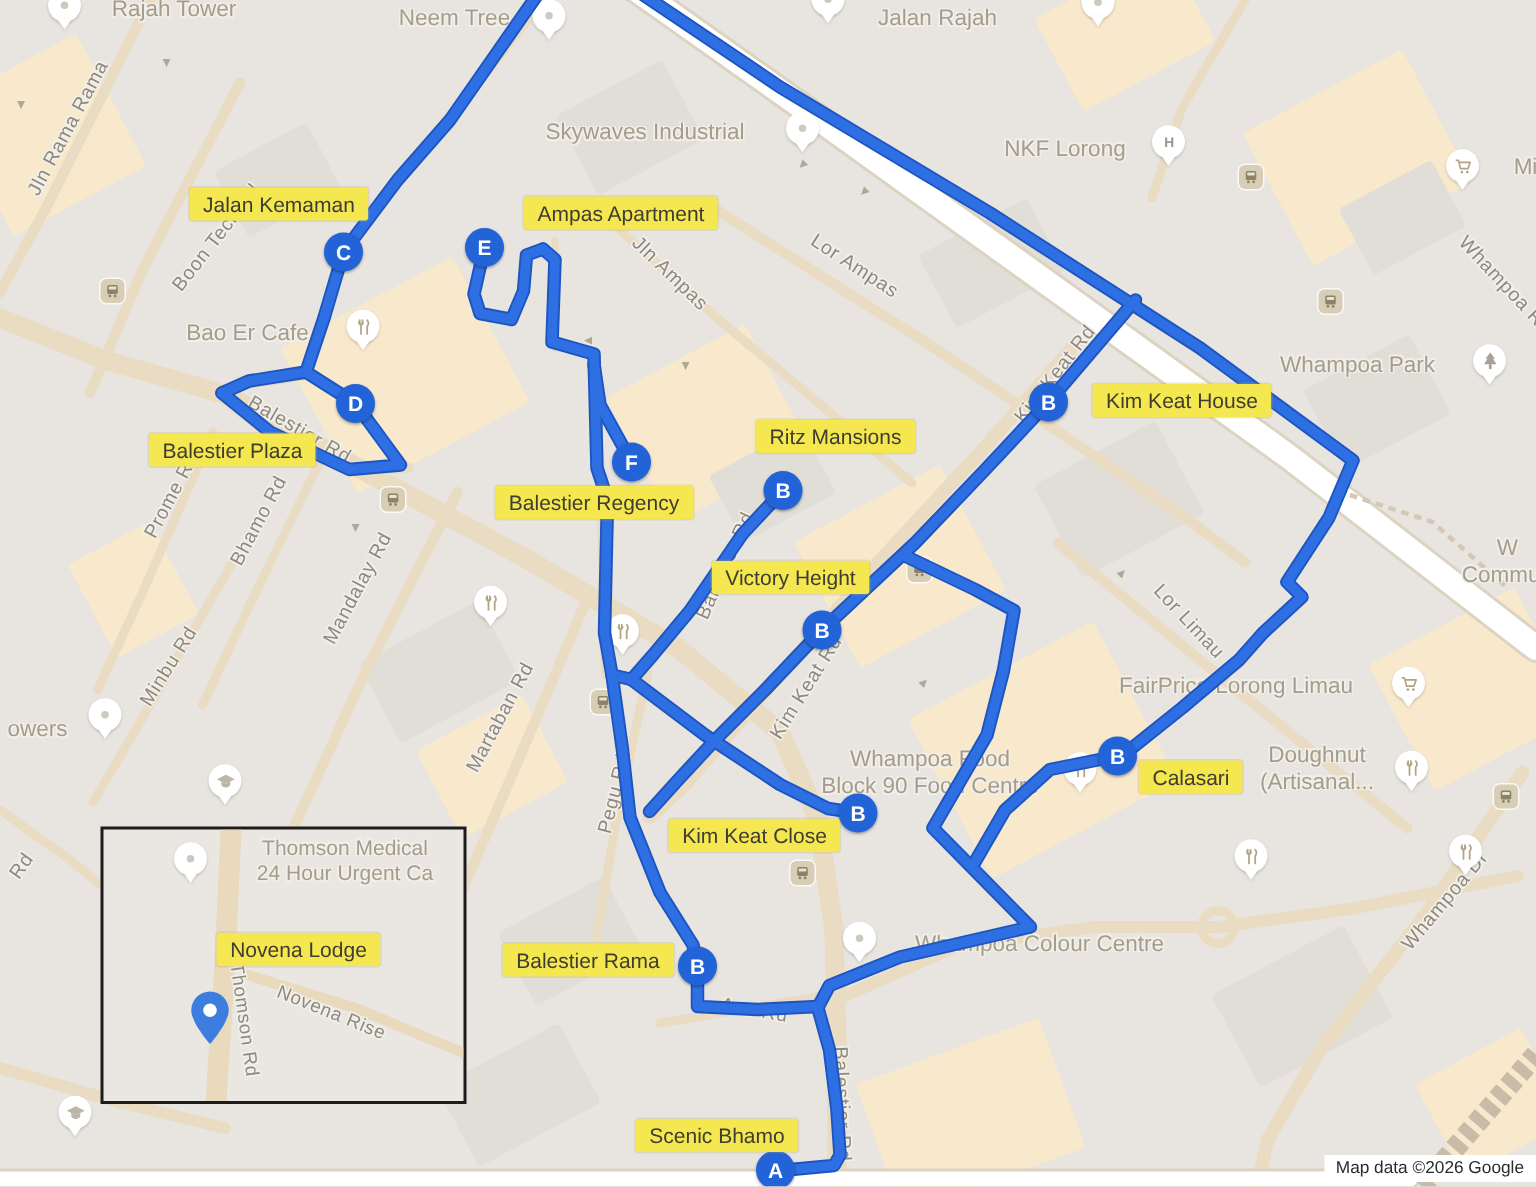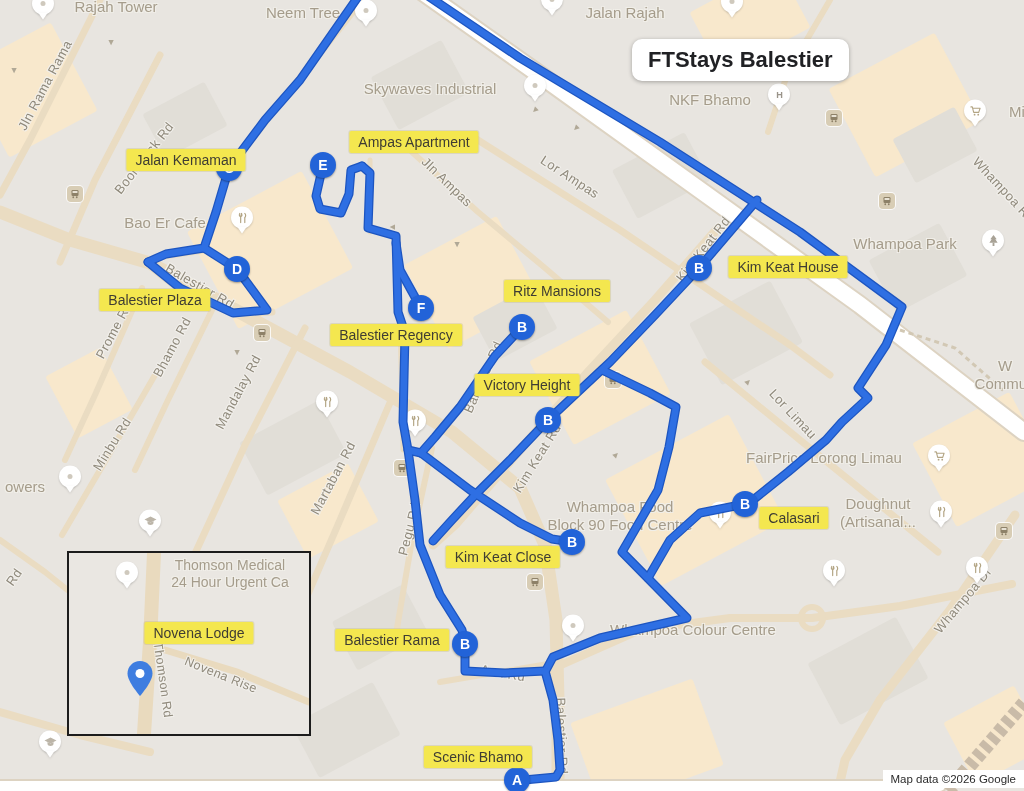--- a/index.html
+++ b/index.html
@@ -156,21 +156,21 @@
       <div class="poi-label" style="left: 303px; top: 13px;">
         <div>Neem Tree</div>
       </div>
       <div class="poi-label" style="left: 625px; top: 13px;">
         <div>Jalan Rajah</div>
       </div>
       <div class="poi-label" style="left: 430px; top: 89px;">
         <div>Skywaves Industrial</div>
       </div>
       <div class="poi-label" style="left: 710px; top: 100px;">
-        <div>NKF Bhamo</div>
+        <div>NKF Lorong</div>
       </div>
       <div class="poi-label" style="left: 905px; top: 244px;">
         <div>Whampoa Park</div>
       </div>
       <div class="poi-label" style="left: 165px; top: 223px;">
         <div>Bao Er Cafe</div>
       </div>
       <div class="poi-label" style="left: 824px; top: 458px;">
         <div>FairPrice Lorong Limau</div>
       </div>
@@ -503,33 +503,32 @@
       <div class="marker" style="left: 323px; top: 165px;">E</div>
       <div class="marker" style="left: 237px; top: 269px;">D</div>
       <div class="marker" style="left: 421px; top: 308px;">F</div>
       <div class="marker" style="left: 522px; top: 327px;">B</div>
       <div class="marker" style="left: 699px; top: 268px;">B</div>
       <div class="marker" style="left: 548px; top: 420px;">B</div>
       <div class="marker" style="left: 745px; top: 504px;">B</div>
       <div class="marker" style="left: 572px; top: 542px;">B</div>
       <div class="marker" style="left: 465px; top: 644px;">B</div>
       <div class="marker" style="left: 517px; top: 780px;">A</div>
-      <div class="stop-label" style="left: 186px; top: 136px; margin-top: 24px;">Jalan Kemaman</div>
+      <div class="stop-label" style="left: 186px; top: 136px;">Jalan Kemaman</div>
       <div class="stop-label" style="left: 414px; top: 142px;">Ampas Apartment</div>
       <div class="stop-label" style="left: 788px; top: 267px;">Kim Keat House</div>
       <div class="stop-label" style="left: 155px; top: 300px;">Balestier Plaza</div>
       <div class="stop-label" style="left: 557px; top: 291px;">Ritz Mansions</div>
       <div class="stop-label" style="left: 396px; top: 335px;">Balestier Regency</div>
       <div class="stop-label" style="left: 527px; top: 385px;">Victory Height</div>
       <div class="stop-label" style="left: 794px; top: 518px;">Calasari</div>
       <div class="stop-label" style="left: 503px; top: 557px;">Kim Keat Close</div>
       <div class="stop-label" style="left: 392px; top: 640px;">Balestier Rama</div>
       <div class="stop-label" style="left: 478px; top: 757px;">Scenic Bhamo</div>
     </div>
-  <div id="title-box">FTStays Balestier</div>
   <div id="inset">
       <svg width="240" height="181" style="position:absolute;left:0;top:0">
         <polyline points="85,0 81,89 75,181" fill="none" stroke="#e9dabe" stroke-width="14" stroke-linecap="round"></polyline>
         <polyline points="96,97 168,119 240,149" fill="none" stroke="#e9dabe" stroke-width="7" stroke-linecap="round"></polyline>
       </svg>
       <div class="poi-label" style="left: 161px; top: 21px;">
         <div>Thomson Medical</div>
         <div>24 Hour Urgent Ca</div>
       </div>
       <div class="pin" style="left: 58px; top: 22px;">

